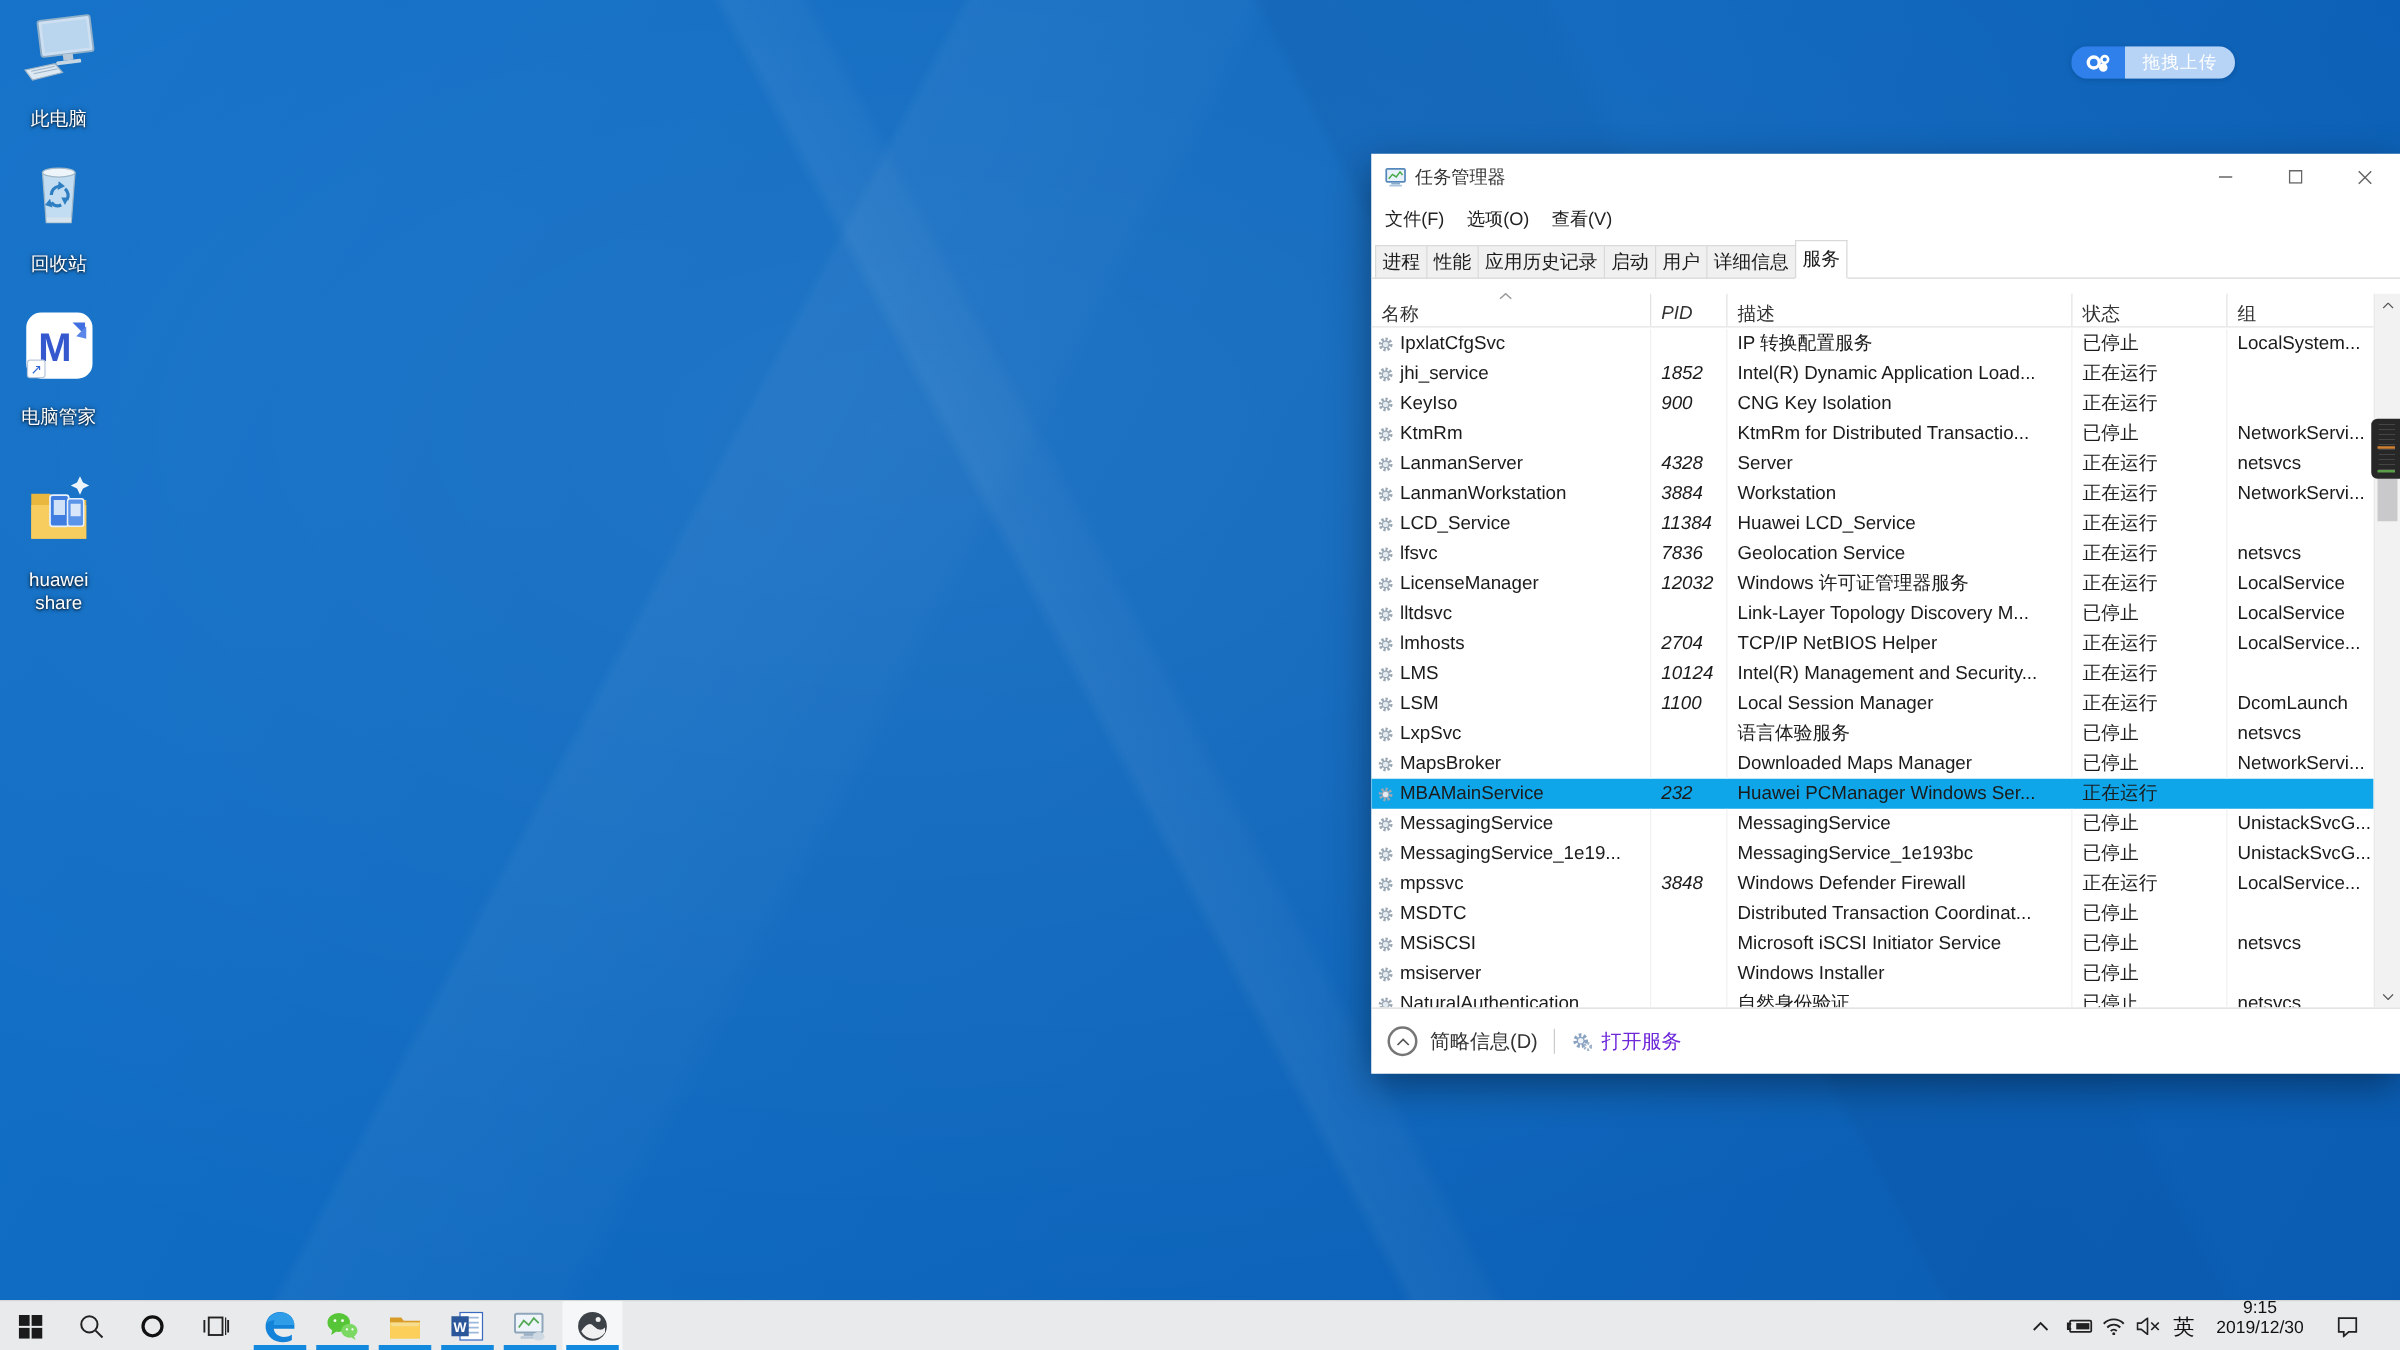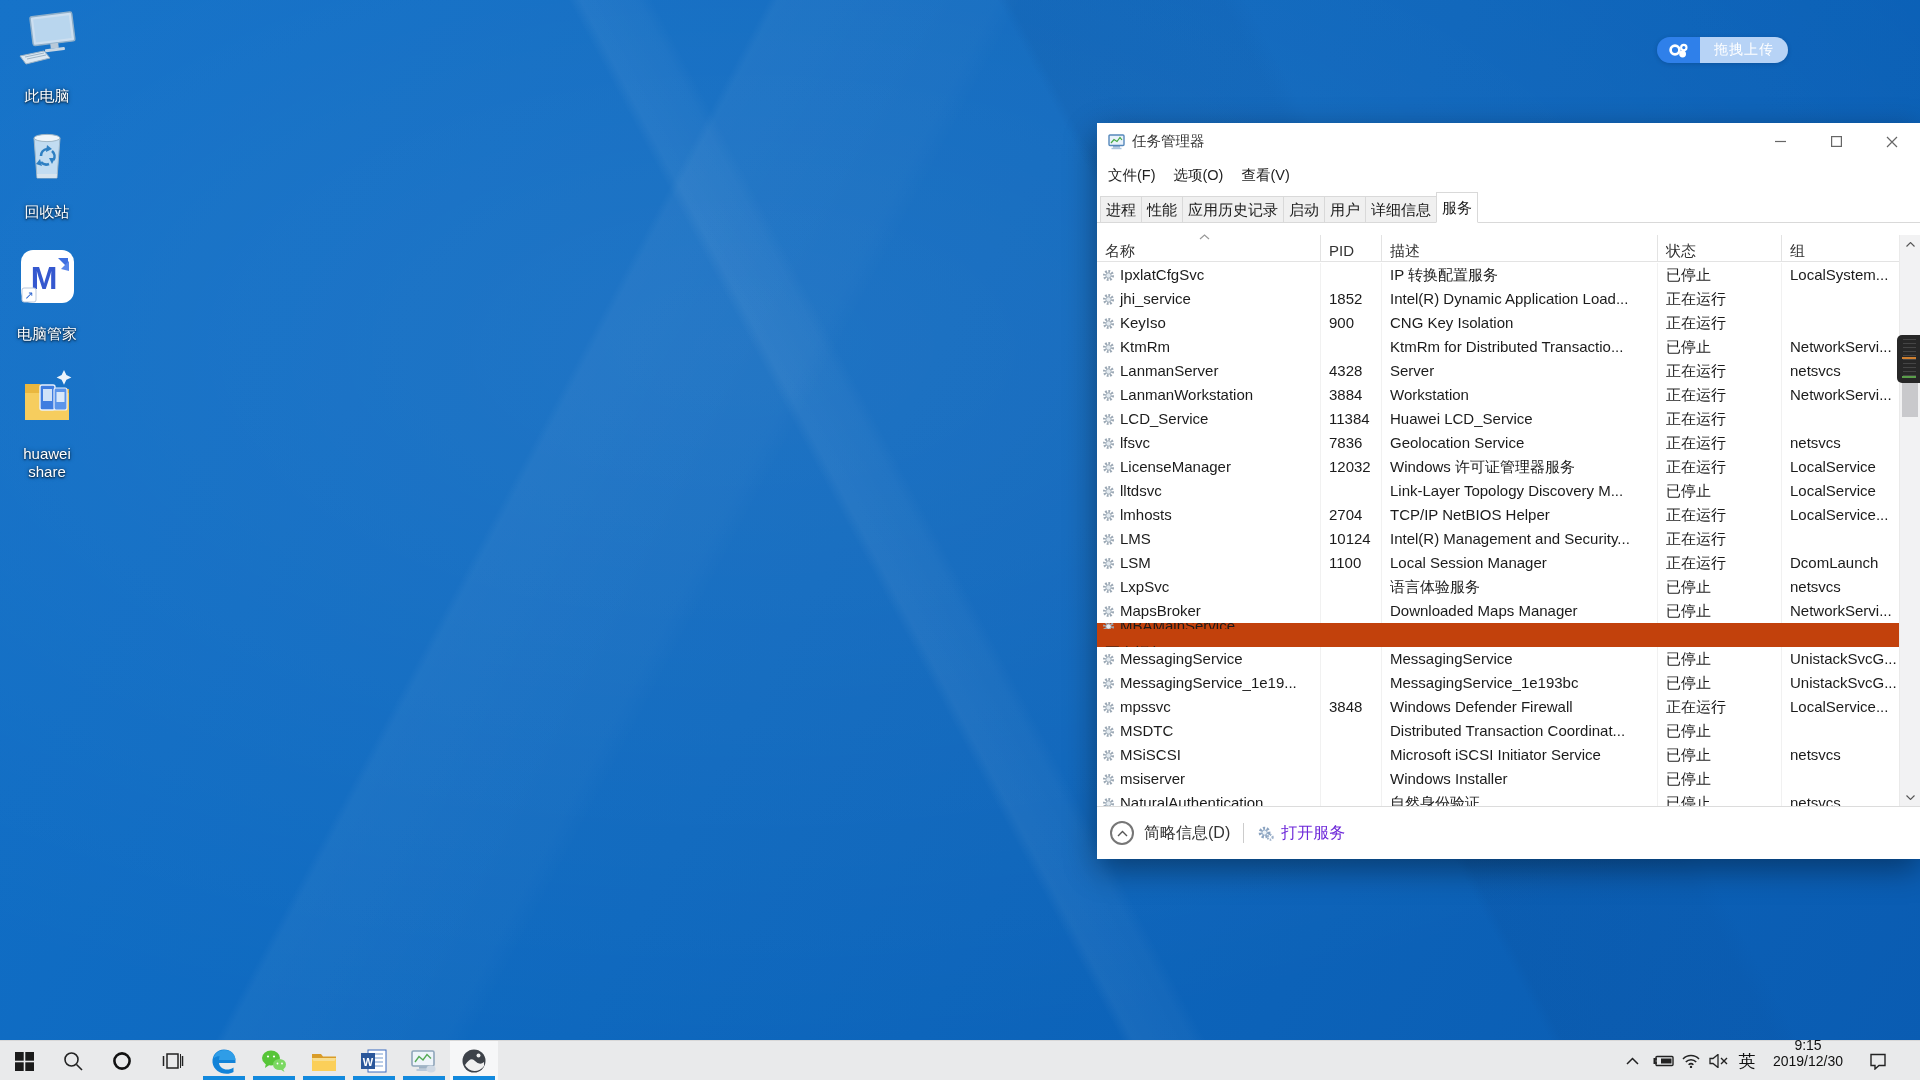--- a/index.html
+++ b/index.html
@@ -40,24 +40,24 @@
   .tabstrip { height:33px; display:flex; align-items:flex-end; padding-left:3px; border-bottom:1px solid #d9d9d9; }
   .tab { height:27px; line-height:26px; padding:0 5px; background:#f0f0f0; border:1px solid #d9d9d9; border-right:none; font-size:15px; color:#1a1a1a; margin-bottom:-1px; }
   .tab:last-of-type { border-right:1px solid #d9d9d9; }
   .tab.active { background:#fff; height:31px; line-height:30px; border-right:1px solid #d9d9d9; border-bottom:1px solid #fff; position:relative; z-index:2; }
 
   .content { position:absolute; top:100px; bottom:53px; left:0; right:0; overflow:hidden; }
   .listview { position:absolute; top:12px; left:0; right:21px; bottom:0; }
   .lheader { display:flex; height:27px; border-bottom:1px solid #e3e3e3; color:#333; position:relative; }
   .hcell { padding:7px 8px 0; border-right:1px solid #e3e3e3; font-size:15px; }
   .sort-arrow { position:absolute; left:102px; top:-1px; }
-  .c-name { width:224px; } .c-pid { width:61px; } .c-desc { width:276px; } .c-status { width:124px; } .c-group { width:115px; border-right:none !important; }
+  .c-name { width:224px; } .c-pid { width:61px;font-style:italic; } .c-desc { width:276px; } .c-status { width:124px; } .c-group { width:115px; border-right:none !important; }
   .rows { position:absolute; top:28px; left:0; right:0; bottom:0; overflow:hidden; }
   .row { display:flex; height:24px; line-height:24px; }
-  .row.selected { background:#c2410c;flex-direction:column; }
+  .row.selected { background:#0ea5e9; }
   .row.selected .cell { border-right-color:transparent; }
   .cell { padding:0 8px; border-right:1px solid #f1f1f1; white-space:nowrap; overflow:hidden; font-size:15px; color:#1b1b1b; }
   .cell.c-name { display:flex; align-items:center; padding-left:5px; }
   .cell.c-name svg { margin-right:5px; flex:none; }
   .row .c-group { border-right:none; }
 
   .scrollbar { position:absolute; top:12px; bottom:0; right:0; width:21px; background:#f2f2f3; border-left:1px solid #eaeaea; }
   .sb-arrow { position:absolute; left:0; width:100%; height:18px; display:flex; align-items:center; justify-content:center; }
   .sb-thumb { position:absolute; left:2px; right:2px; top:148px; height:34px; background:#c9c9cc; }
 
@@ -133,21 +133,21 @@
       <text x="26" y="41" font-size="32" font-weight="bold" fill="#3558cf" text-anchor="middle" font-family="Liberation Sans,sans-serif">M</text>
       <polygon points="40,10 50,10 50,20" fill="#3f6fe0"></polygon>
       <polygon points="43,21 51,13 51,23" fill="#5a86ea"></polygon>
       <rect x="4" y="40" width="14" height="14" rx="2" fill="#fff" stroke="#b9c7dc"></rect>
       <text x="11" y="51" font-size="11" fill="#2f66d0" text-anchor="middle" font-family="Liberation Sans,sans-serif">↗</text>
     </svg>
   </div>
   <div class="lbl">电脑管家</div>
 </div>
 
-<div class="desk-icon" style="top:368px">
+<div class="desk-icon" style="top:379px">
   <div class="art">
     <svg width="60" height="58" viewBox="0 0 60 58">
       <path d="M8,16 h15 l4,5 h25 v31 h-44 z" fill="#eab73e"></path>
       <rect x="8" y="25" width="44" height="27" fill="#f6cd5e"></rect>
       <rect x="23" y="17" width="15" height="25" rx="2" fill="#3f7de0" stroke="#e9f1fb" stroke-width="1.4"></rect>
       <rect x="26" y="21" width="9" height="12" fill="#cfe2f8"></rect>
       <rect x="37" y="20" width="13" height="22" rx="2" fill="#5b95ea" stroke="#e9f1fb" stroke-width="1.2"></rect>
       <rect x="39.5" y="24" width="8" height="10" fill="#d8e8fa"></rect>
       <path d="M47,2 l2.4,5 5,2.4 -5,2.4 -2.4,5 -2.4,-5 -5,-2.4 5,-2.4 z" fill="#fff" opacity=".92"></path>
     </svg>

